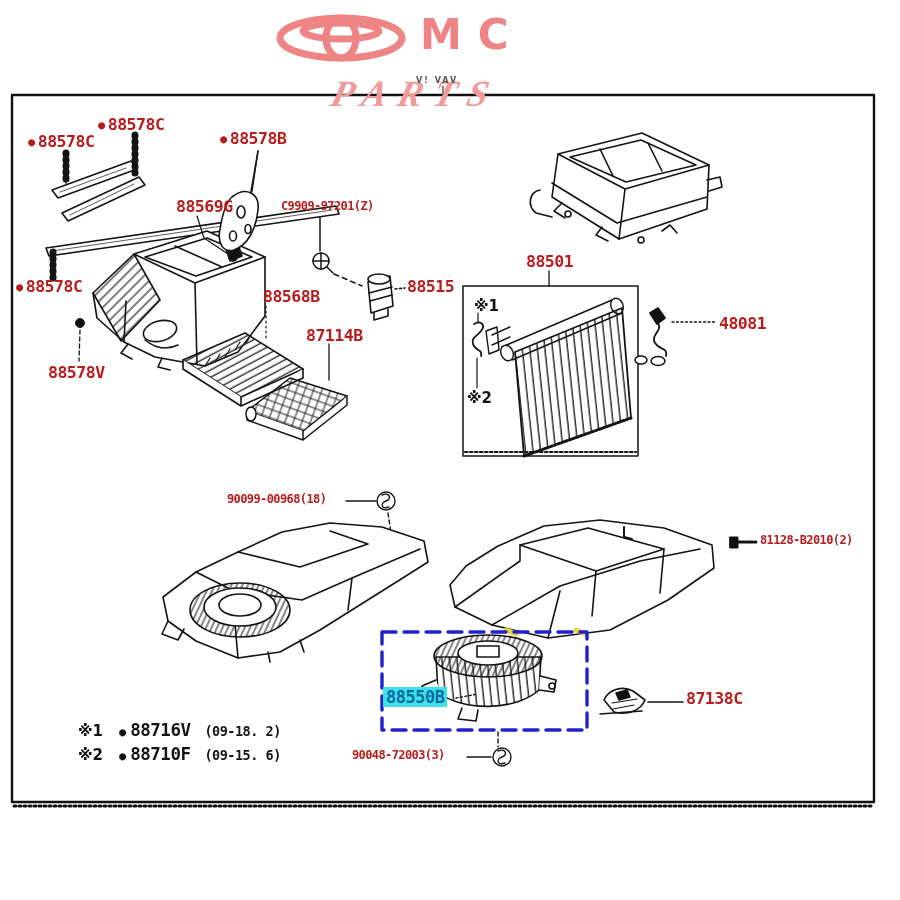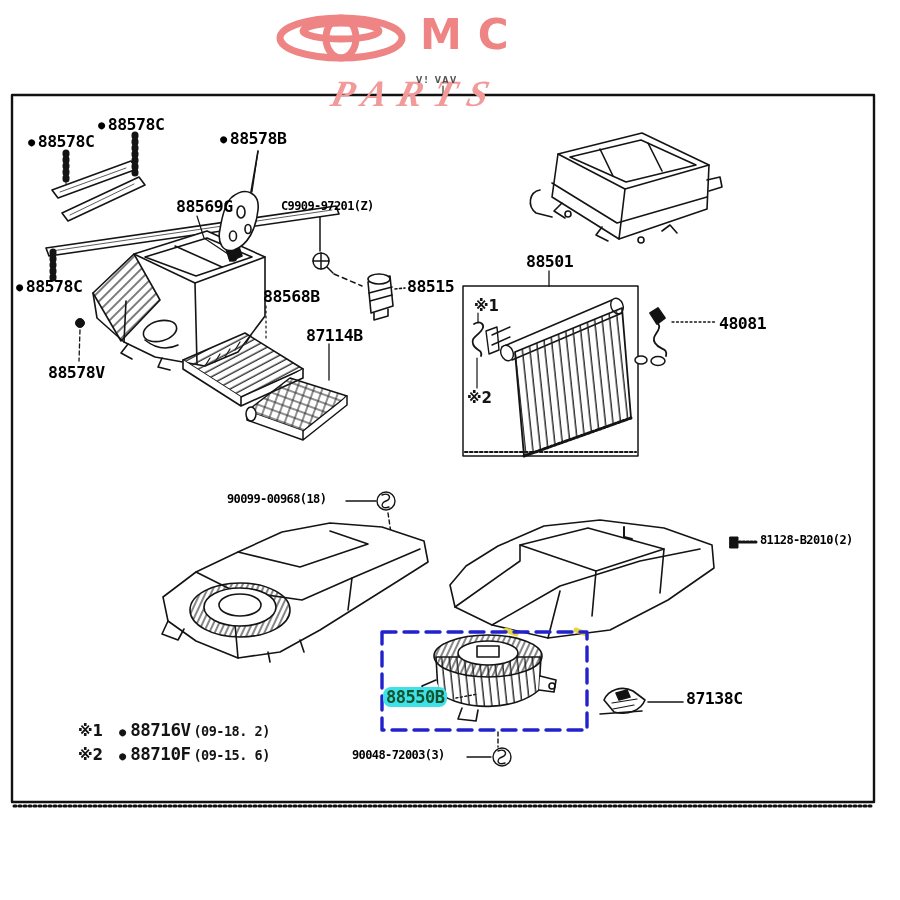--- a/index.html
+++ b/index.html
@@ -11,37 +11,37 @@
   .wm{position:absolute;z-index:2;color:#EF8484;font-family:"DejaVu Sans",sans-serif;
       font-weight:900;white-space:nowrap;}
   .wm-mc{left:420px;top:10px;font-size:42px;letter-spacing:16px;}
   .wm-toyota{left:279px;top:48px;font-size:33px;letter-spacing:13px;}
   .wm-parts{left:332px;top:72px;font-size:37px;letter-spacing:11px;color:#F29A9A;
             font-family:"Liberation Serif",serif;font-style:italic;font-weight:bold;
             transform:skewX(-14deg);}
   .wm-tiny{left:416px;top:76px;font-size:8px;color:#555;font-weight:bold;
            letter-spacing:2px;font-family:"DejaVu Sans",sans-serif;text-align:right;}
   
-  .plabel{position:absolute;z-index:3;font-weight:bold;font-size:16.5px;color:#000000;
+  .plabel{position:absolute;z-index:3;font-weight:bold;font-size:16.5px;color:#b91c1c;
           letter-spacing:-0.5px;white-space:nowrap;line-height:1;}
   .plabel.small{font-size:12px;letter-spacing:-0.6px;}
   .bullet{font-size:12px;margin-right:3px;position:relative;top:-1px;}
   .refmark{position:absolute;z-index:3;font-family:"DejaVu Sans",sans-serif;
            font-weight:bold;font-size:15px;color:#141414;line-height:1;}
   
   .hl{position:absolute;z-index:4;left:383px;top:687px;background:#3FE1E8;
-      padding:2px 3px 1px 3px;font-weight:bold;font-size:17px;color:#14532d;
-      line-height:1;letter-spacing:-0.5px;border-radius:8px;}
+      padding:2px 3px 1px 3px;font-weight:bold;font-size:17px;color:#0369a1;
+      line-height:1;letter-spacing:-0.5px;}
   
   .legend-row{position:absolute;z-index:3;display:flex;align-items:baseline;
               white-space:nowrap;color:#141414;}
   .legend-row .ref{font-family:"DejaVu Sans",sans-serif;font-weight:bold;font-size:15px;}
   .legend-row .bl{font-size:12px;margin:0 4px 0 16px;}
   .legend-row .part{font-weight:bold;font-size:17.5px;letter-spacing:-0.5px;}
-  .legend-row .range{font-weight:bold;font-size:13.5px;margin-left:3px;letter-spacing:-0.5px;}
+  .legend-row .range{font-weight:bold;font-size:13.5px;margin-left:14px;letter-spacing:-0.5px;}
 </style>
 </head>
 <body>
 
 <div class="stage">
 
   <svg class="lineart" width="900" height="900" viewBox="0 0 900 900" stroke-linejoin="round" stroke-linecap="round">
     <defs>
       <pattern id="h45" width="7" height="7" patternUnits="userSpaceOnUse" patternTransform="rotate(45)">
         <line x1="3" y1="0" x2="3" y2="7" stroke="#222" stroke-width="1.2"></line>

